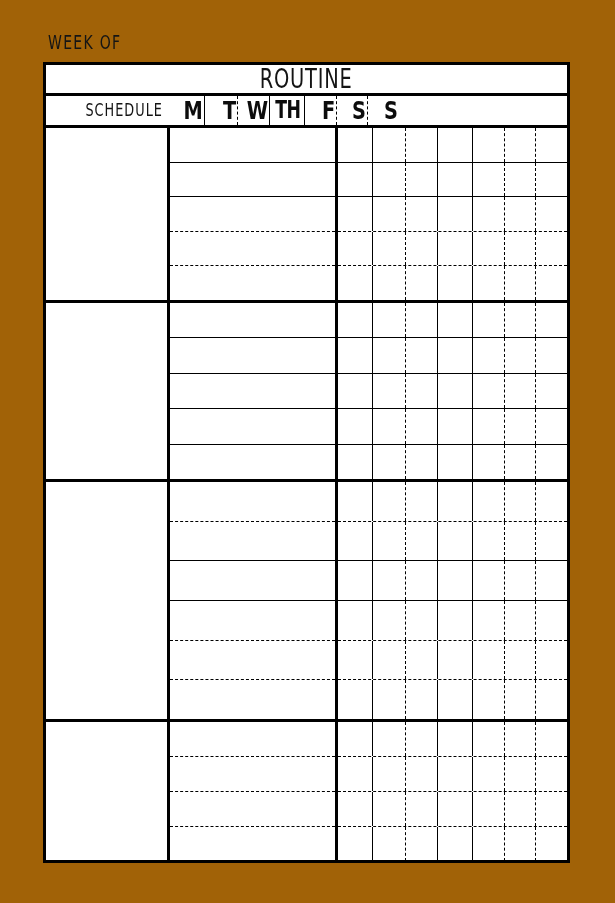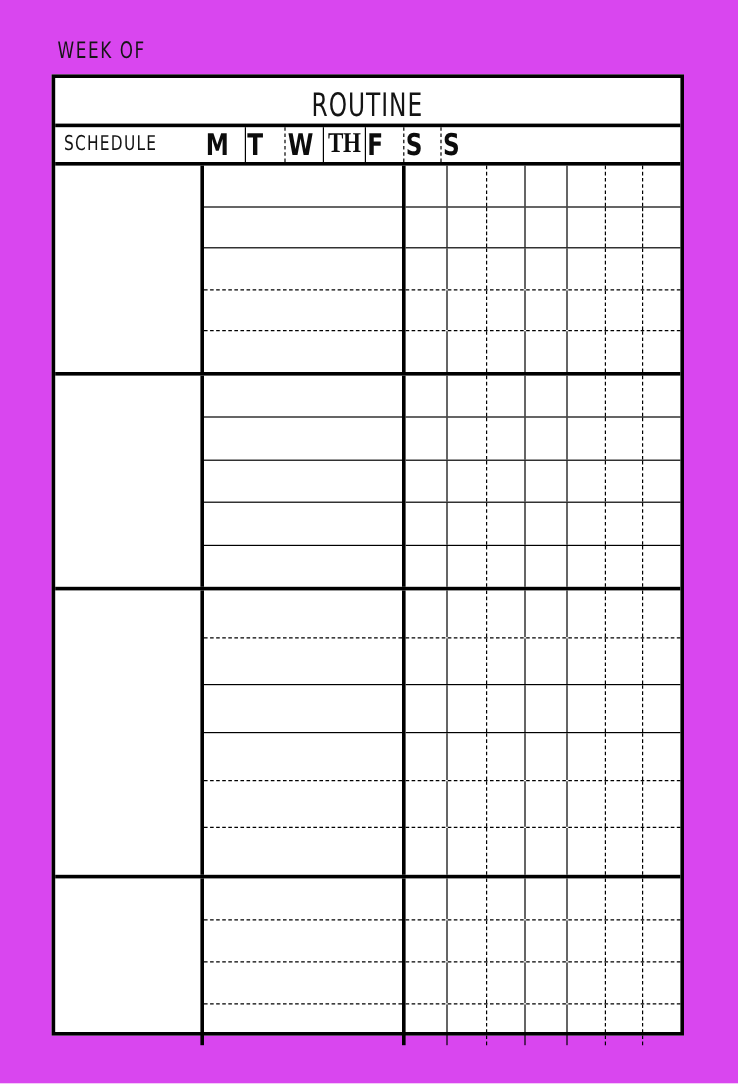--- a/index.html
+++ b/index.html
@@ -14,21 +14,21 @@
     position: relative;
     font-family: "DejaVu Sans Condensed", "Liberation Sans Narrow", "Liberation Sans", sans-serif;
     -webkit-font-smoothing: none;
   }
 
   
   #page {
     position: absolute;
     left: 0; top: 0;
     width: 615px; height: 903px;
-    background: #d946ef;
+    background: #a16207;
     overflow: hidden;
   }
 
   
   #week-of {
     position: absolute;
     left: 48px;
     top: 31px;
     font-size: 19px;
     letter-spacing: 1.6px;
@@ -48,21 +48,21 @@
     width: 527px;
     height: 801px;
     box-sizing: border-box;
     border: 3px solid #000000;
     background: #ffffff;
   }
 
   
   .title-bar {
     position: relative;
-    height: 41px;
+    height: 31px;
     box-sizing: border-box;
     border-bottom: 3px solid #000;
     display: flex;
     align-items: flex-end;
     justify-content: center;
     overflow: hidden;
   }
   .title-text {
     font-size: 27px;
     line-height: 27px;
@@ -82,41 +82,41 @@
     box-sizing: border-box;
   }
 
   
   .c-sched { width: 124px; flex: 0 0 124px; box-sizing: border-box; }
   .c-todo  { width: 168px; flex: 0 0 168px; box-sizing: border-box; }
   .c-day   { flex: 1 1 0;  box-sizing: border-box; }
   .c-day.d-m  { flex: 0 0 35px; }
   .c-day.d-t  { flex: 0 0 33px; }
   .c-day.d-w  { flex: 0 0 32px; }
-  .c-day.d-th { flex: 0 0 35px; font-family: Liberation Serif, serif; }
+  .c-day.d-th { flex: 0 0 35px; }
   .c-day.d-f  { flex: 0 0 32px; }
   .c-day.d-s1 { flex: 0 0 31px; }
   .c-day.d-s2 { flex: 0 0 31px; }
 
   
   .sep-solid  { border-right: 1.6px solid #000; }
   .sep-dash   { border-right: 1.6px dashed #000; }
   .sep-none   { border-right: 0; }
 
   
   .head-row {
     height: 32px;
     border-bottom: 3px solid #000;
   }
   .head-row .c-sched,
   .head-row .c-todo,
   .head-row .c-day {
     display: flex;
     align-items: center;
-    justify-content: flex-start;
+    justify-content: flex-end;
     overflow: hidden;
   }
   .head-label {
     font-size: 17px;
     line-height: 17px;
     letter-spacing: 1.2px;
     color: #141414;
     text-transform: uppercase;
     transform: scaleX(0.84);
     white-space: nowrap;

